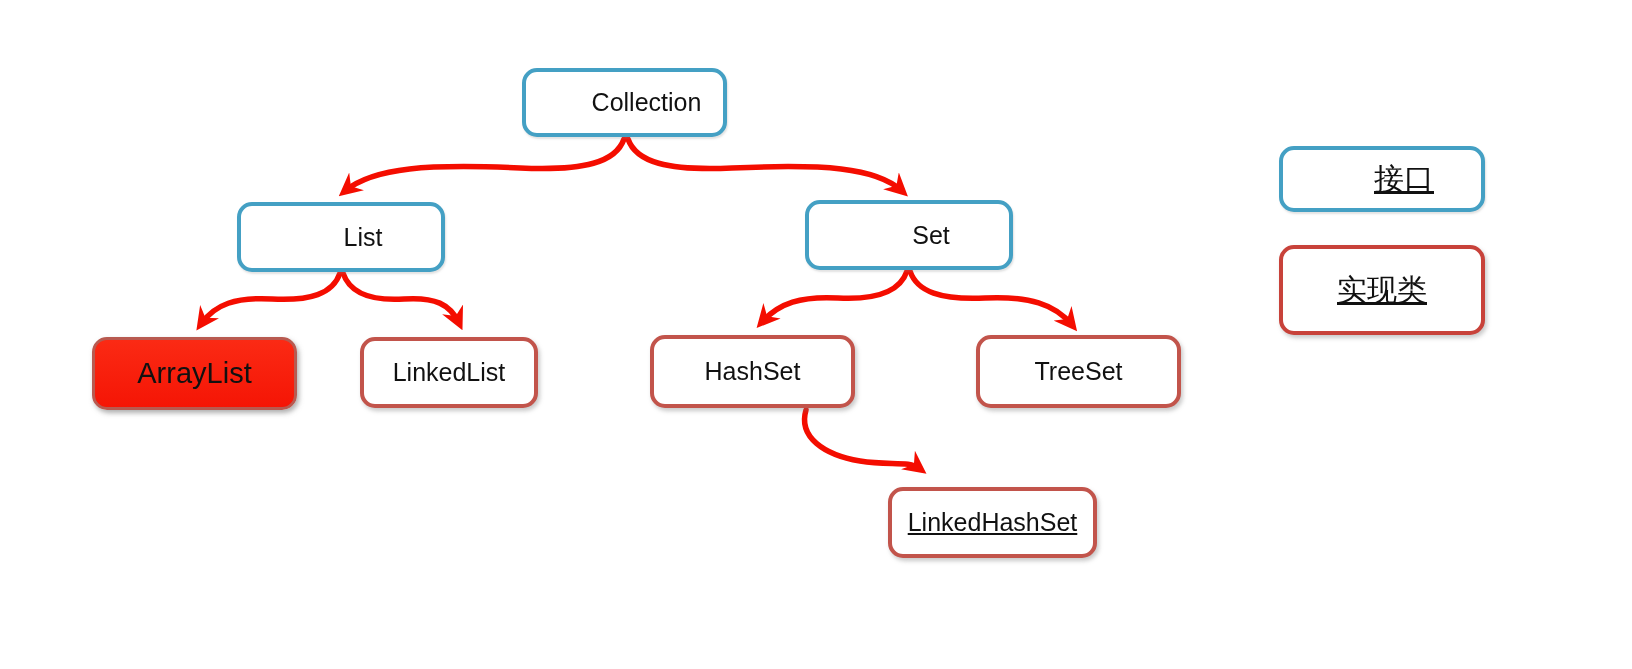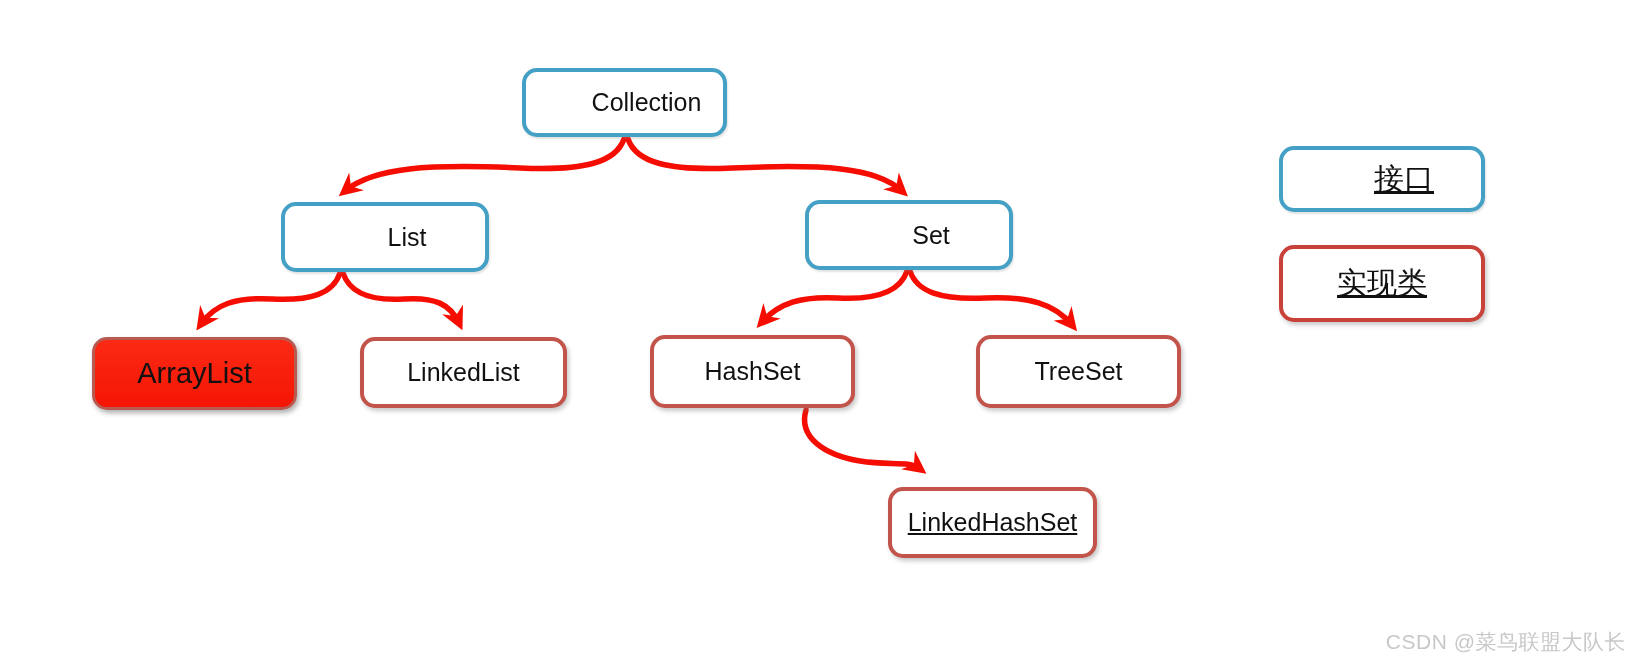--- a/index.html
+++ b/index.html
@@ -52,29 +52,29 @@
   }
   .node.legend-impl {
     border-color: #c8423a;
   }
   .node.legend-box {
     font-size: 30px;
     text-decoration: underline;
   }
   
   #node-collection     { left: 522px;  top: 68px;  width: 205px; height: 69px; }
-  #node-list           { left: 237px;  top: 202px; width: 208px; height: 70px; margin-left: 44px; }
+  #node-list           { left: 237px;  top: 202px; width: 208px; height: 70px; }
   #node-set            { left: 805px;  top: 200px; width: 208px; height: 70px; }
   #node-arraylist      { left: 92px;   top: 337px; width: 205px; height: 73px; }
-  #node-linkedlist     { left: 360px;  top: 337px; width: 207px; height: 71px; }
+  #node-linkedlist     { left: 360px;  top: 337px; width: 178px; height: 71px; }
   #node-hashset        { left: 650px;  top: 335px; width: 205px; height: 73px; }
   #node-treeset        { left: 976px;  top: 335px; width: 205px; height: 73px; }
   #node-linkedhashset  { left: 888px;  top: 487px; width: 209px; height: 71px; text-decoration: underline; }
   #legend-interface    { left: 1279px; top: 146px; width: 206px; height: 66px; }
-  #legend-impl         { left: 1279px; top: 245px; width: 206px; height: 77px; }
+  #legend-impl         { left: 1279px; top: 245px; width: 206px; height: 90px; }
 
   .edge {
     fill: none;
     stroke: #f40d00;
     stroke-width: 5.5;
     stroke-linecap: round;
   }
   .watermark {
     position: absolute;
     right: 6px;
@@ -138,15 +138,14 @@
   </div>
 
   <div class="node interface legend-box" id="legend-interface">
     <span>接口</span>
   </div>
 
   <div class="node impl legend-impl legend-box" id="legend-impl">
     <span>实现类</span>
   </div>
 
-  <div class="watermark">CSDN @菜鸟联盟大队长</div>
 
 </div>
 
 </body></html>

